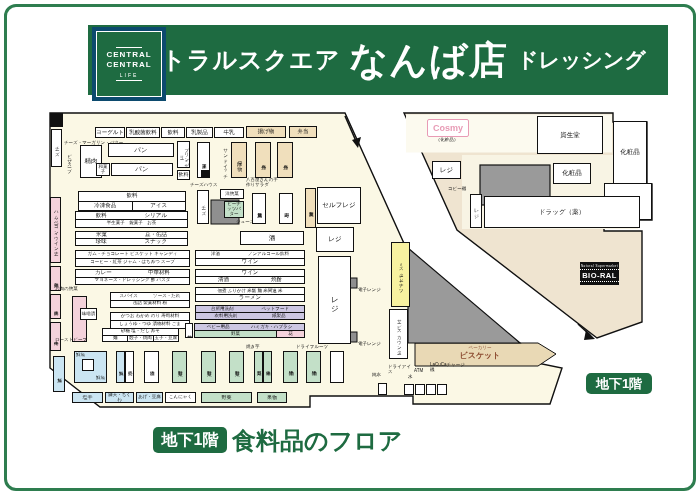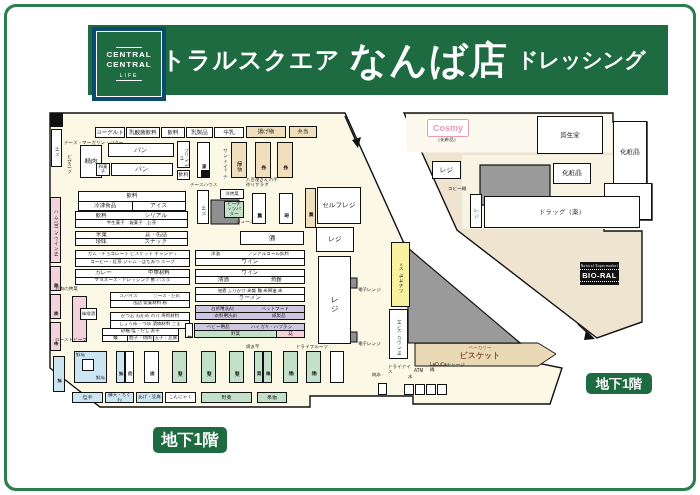--- a/index.html
+++ b/index.html
@@ -323,17 +323,18 @@
   <div class="nb f4" style="position:absolute;left:448px;top:186px;width:28px;height:6px">コピー機</div>
   <div class="bx f6" style="left:553px;top:163px;width:38px;height:21px">化粧品</div>
   <div class="bx v f5" style="left:470px;top:194px;width:12px;height:34px">レジ</div>
   <div class="bx f6" style="left:484px;top:196px;width:156px;height:32px">ドラッグ（薬）</div>
   <div class="bioral" style="left:580px;top:262px;width:39px;height:23px">
     <span class="tiny">Natural Supermarket</span>
     <span class="brand">BIO-RAL</span>
   </div>
 
   <div class="badge" style="left:153px;top:427px;width:74px;height:26px;font-size:16px">地下1階</div>
+  <div class="floorgreen" style="left:232px;top:425px;width:230px;height:30px;font-size:24px;text-align:left">食料品のフロア</div>
 
   <div class="badge" style="left:586px;top:373px;width:66px;height:21px;font-size:13px">地下1階</div>
 
   <div id="pageborder"></div>
 </div>
 
 </body></html>

